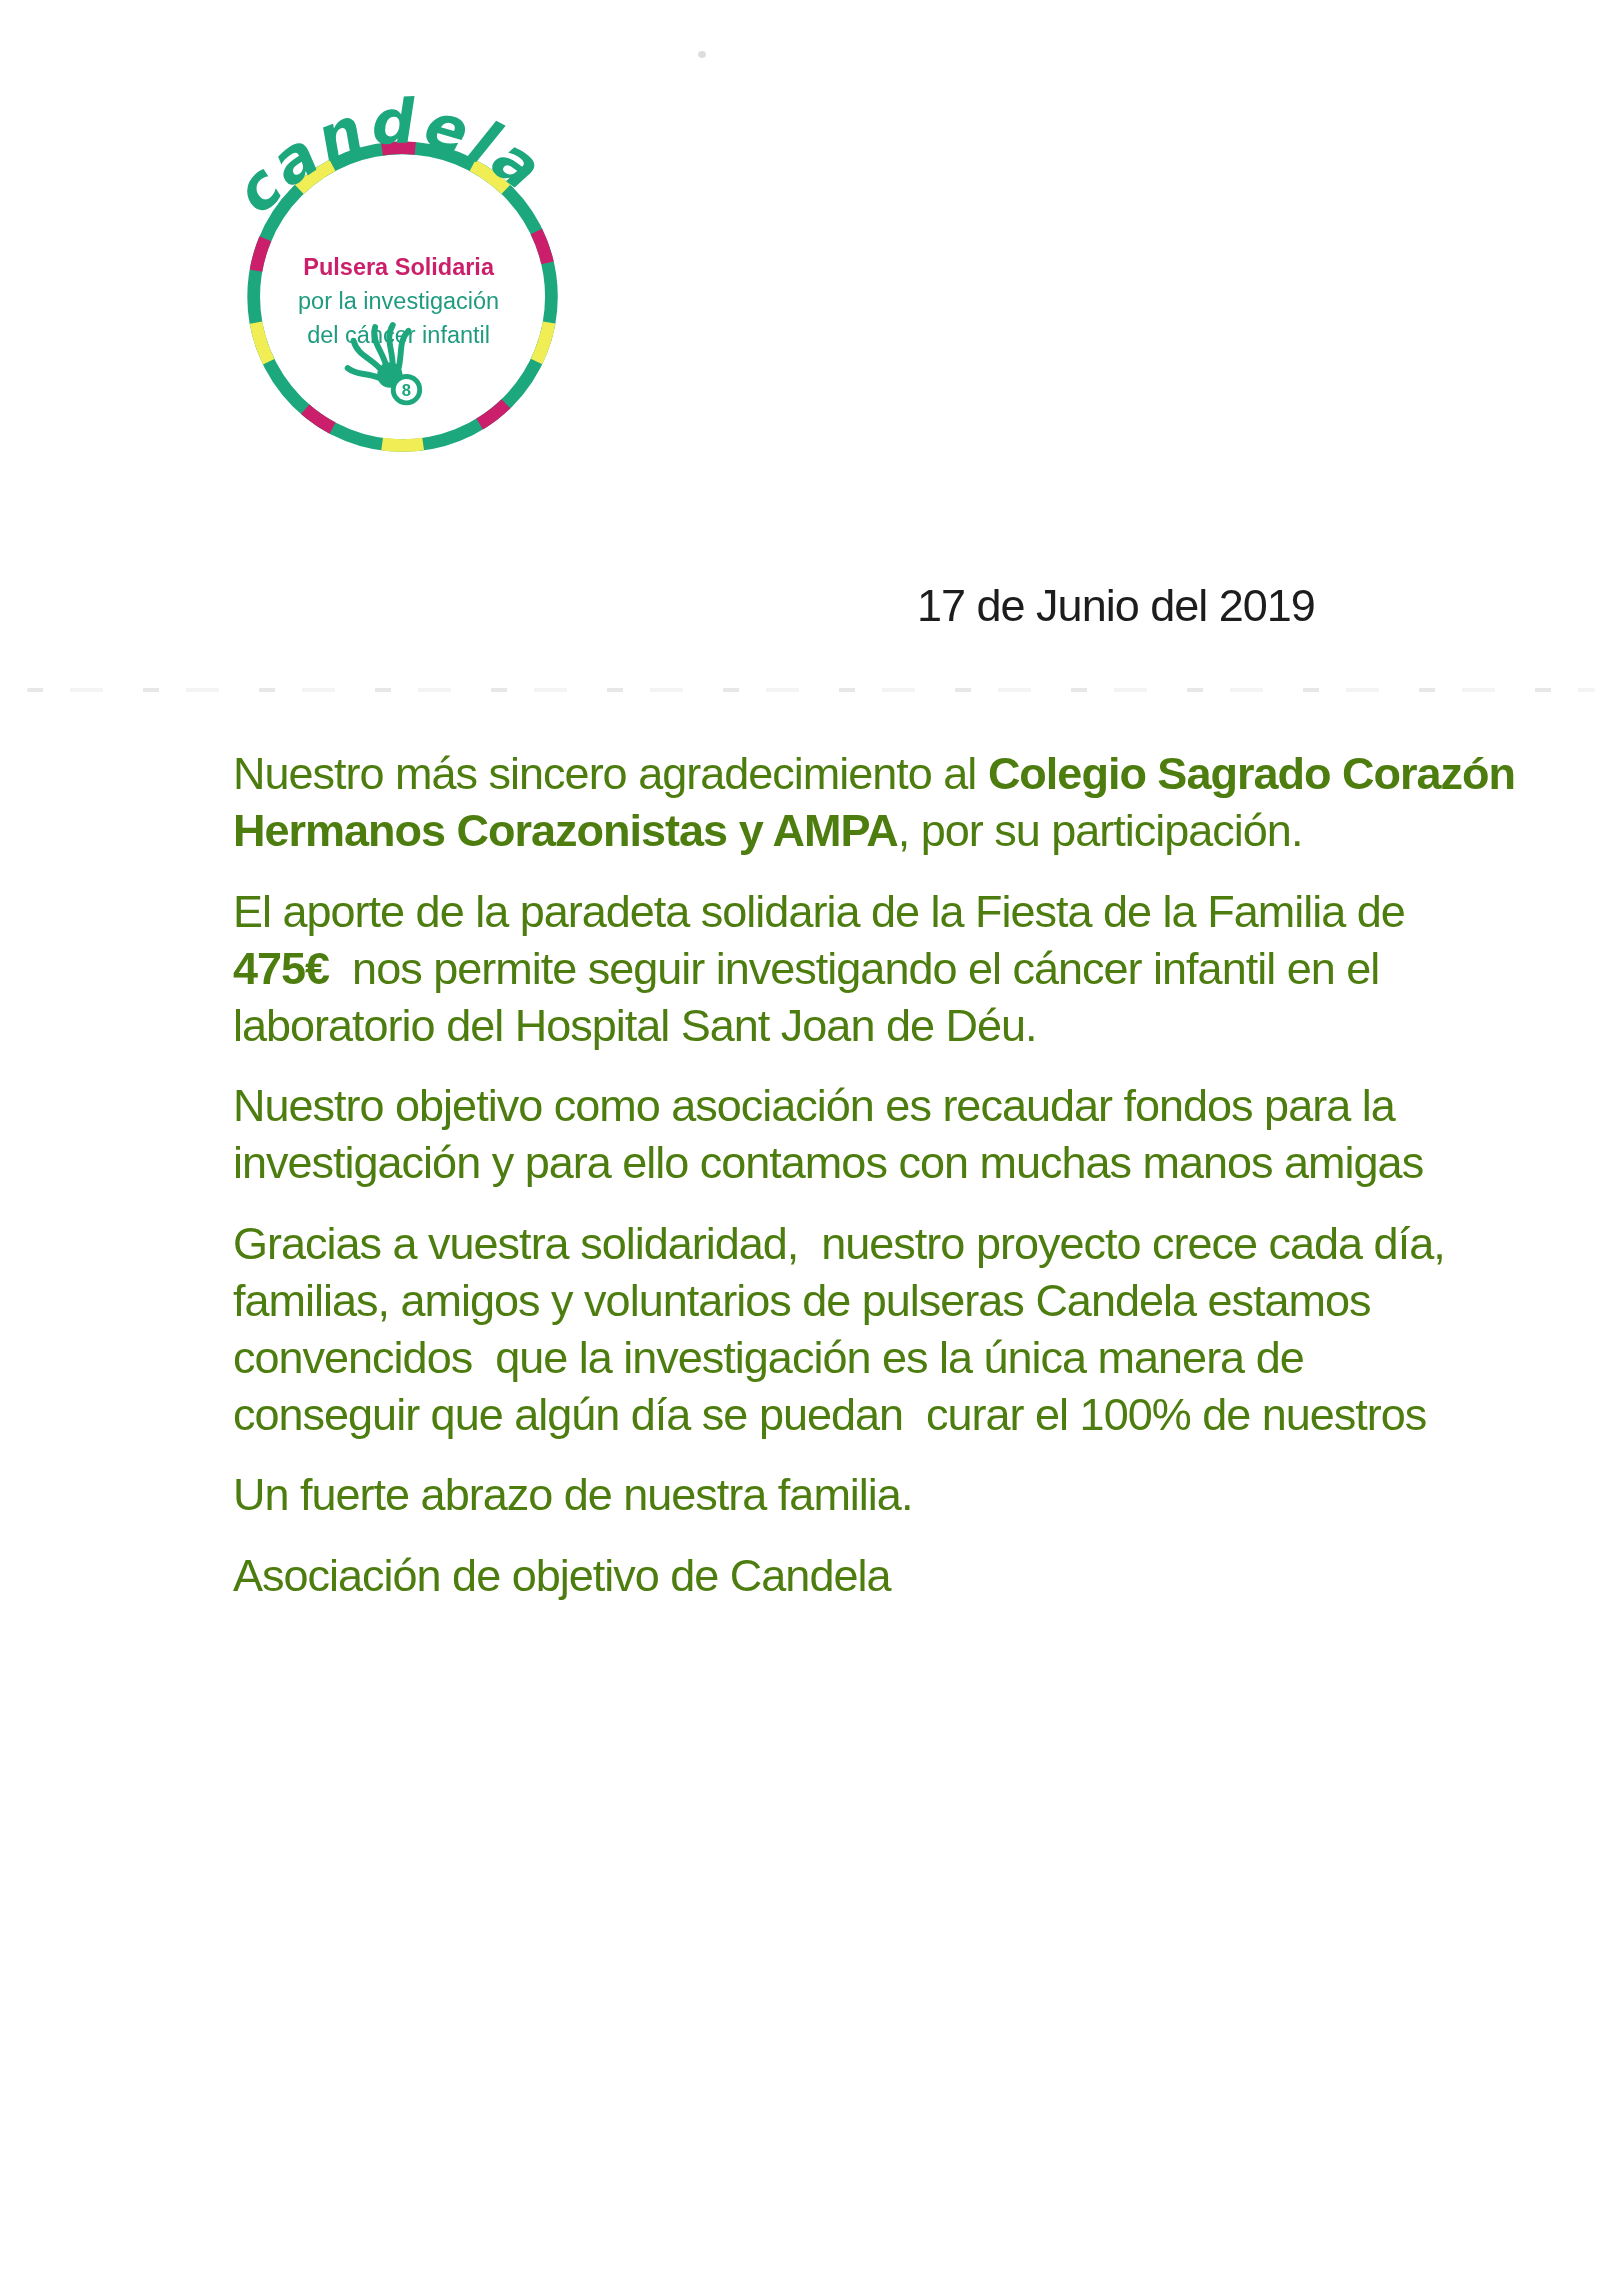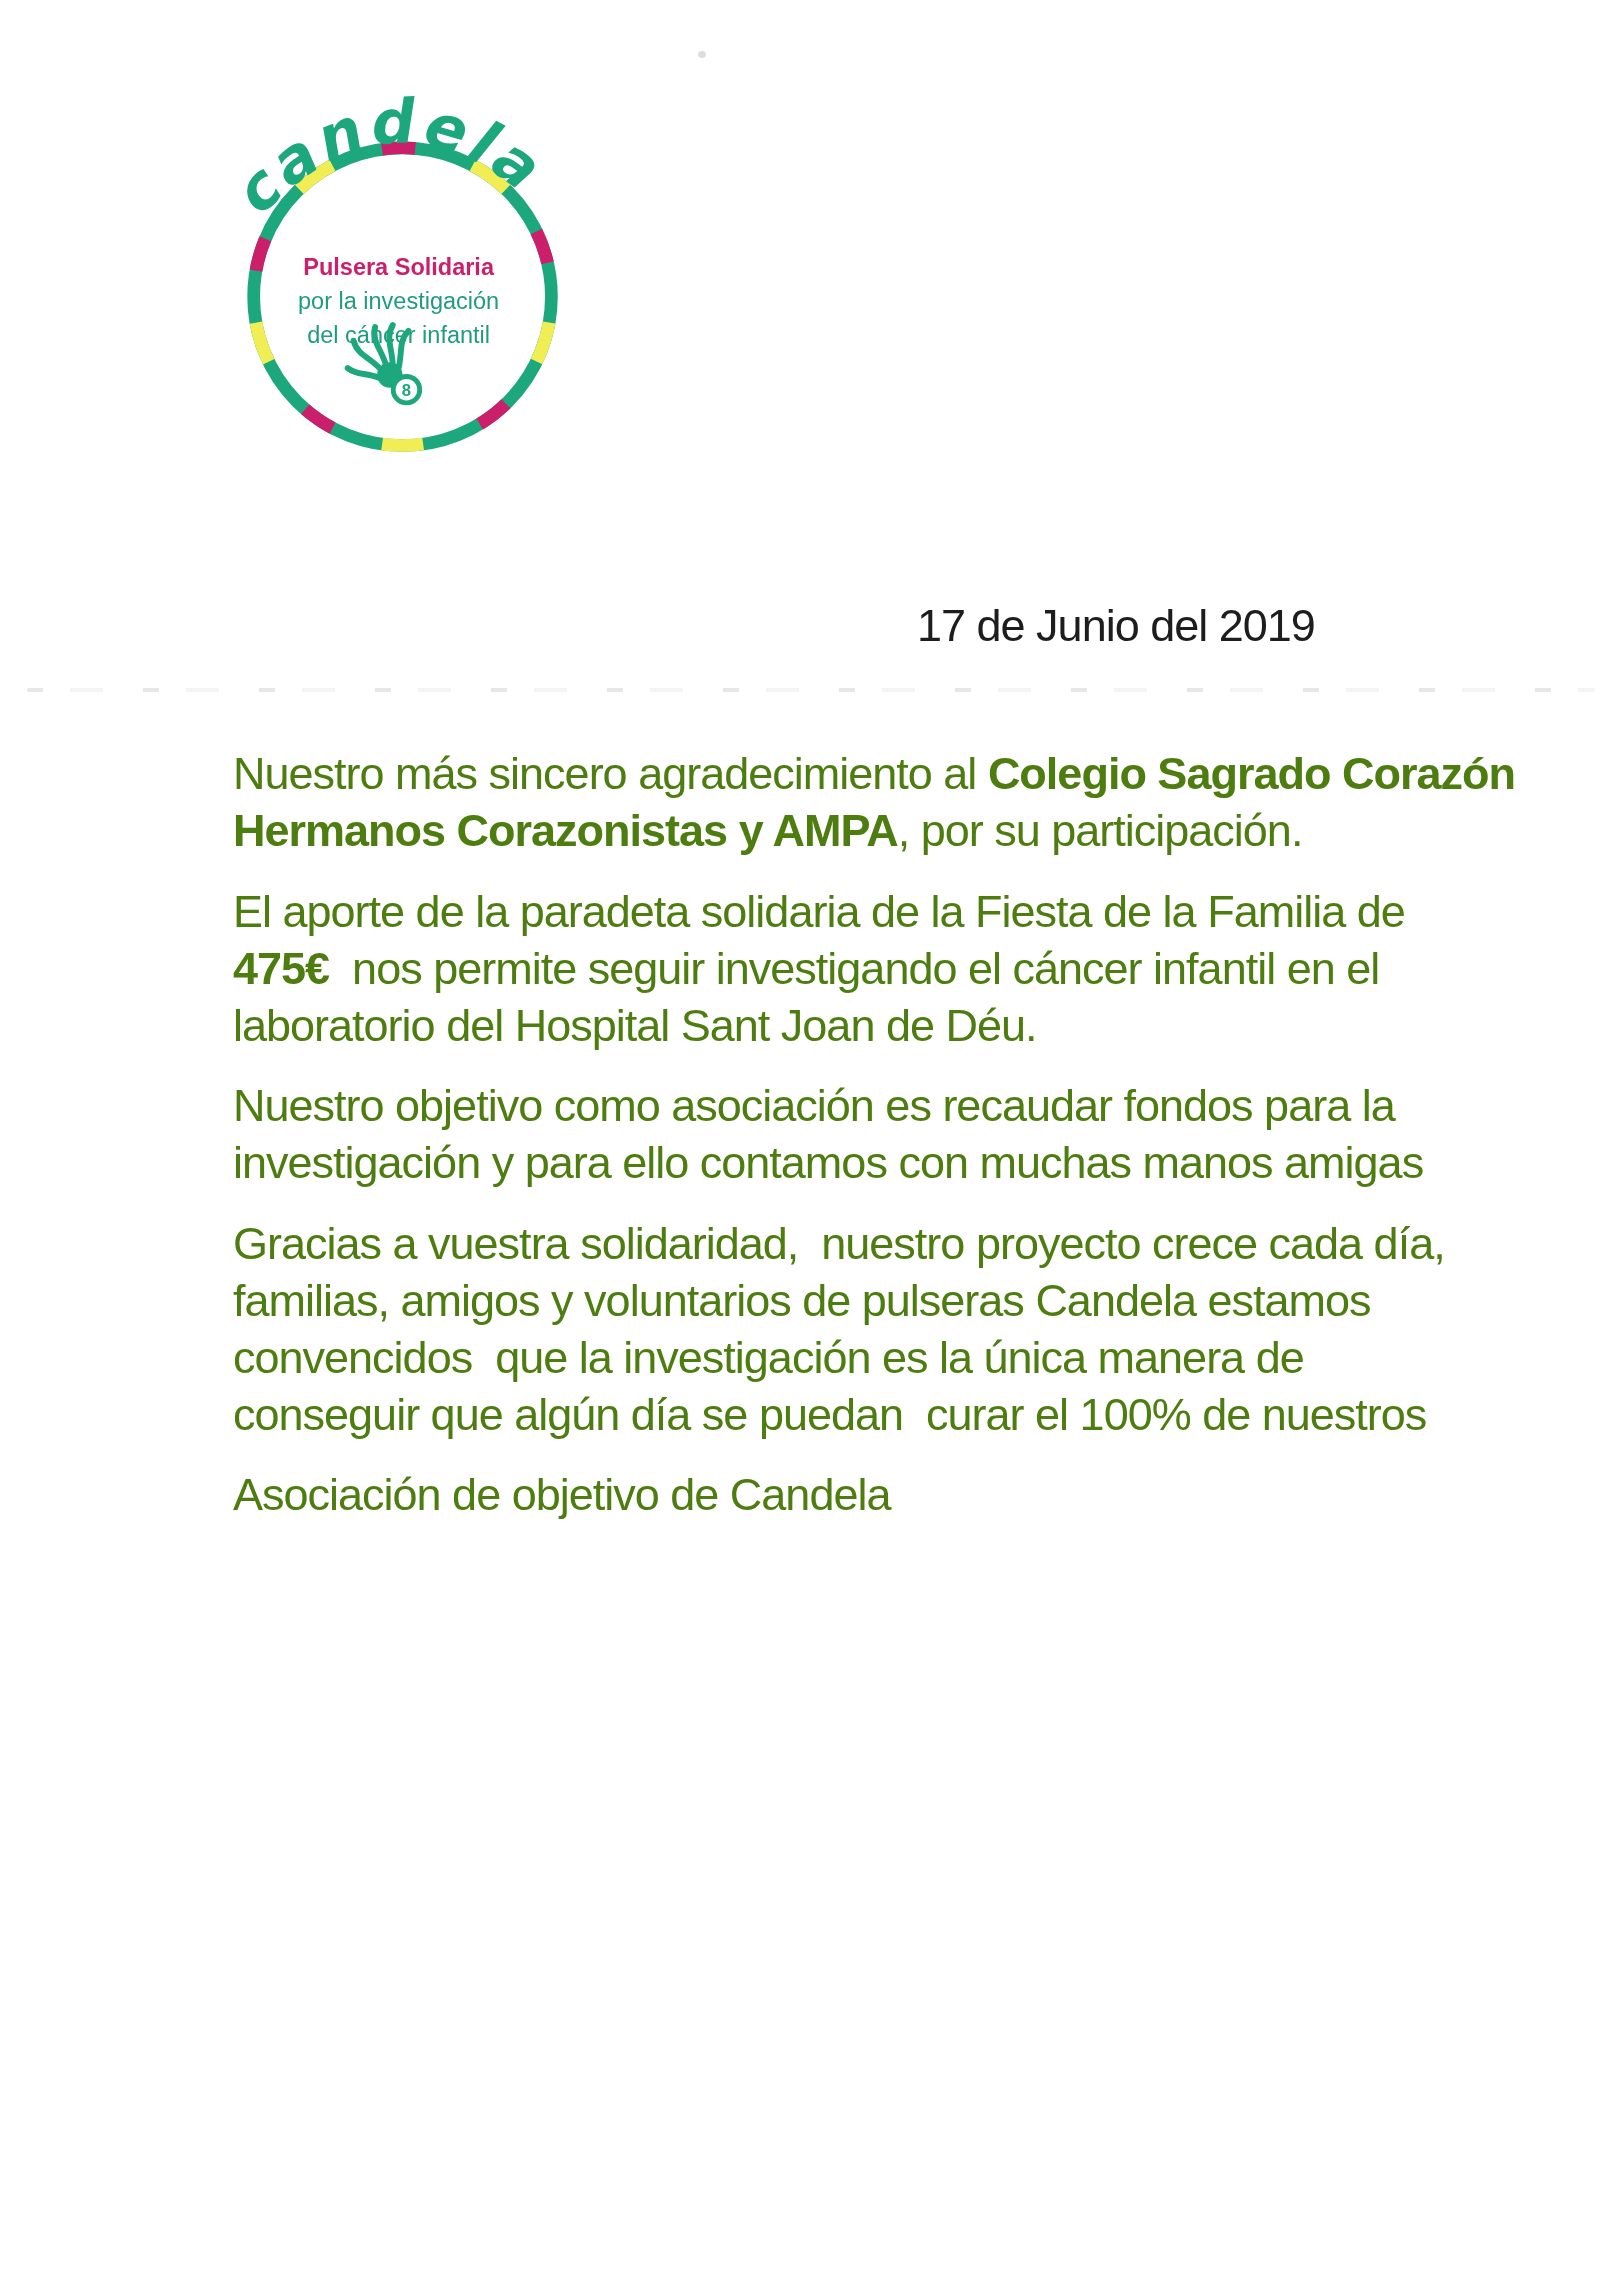--- a/index.html
+++ b/index.html
@@ -20,21 +20,21 @@
     font-style: italic; font-weight: bold;
     font-size: 62px; letter-spacing: 5px;
   }
   .logo .tag-primary { font-weight: bold; font-size: 24px; }
   .logo .tag-secondary { font-size: 24px; }
   .logo .octo-num { font-weight: bold; font-size: 17px; }
 
   
   .date {
     position: absolute; left: 917px; top: 580px;
-    font-size: 45px; letter-spacing: -1px; color: #1d1d1d; margin-top: 20px;
+    font-size: 45px; letter-spacing: -1px; color: #1d1d1d;
   }
 
   
   .crease {
     position: absolute; left: 27.4px; top: 688px; width: 1568px; height: 3.9px;
     background: repeating-linear-gradient(90deg,
       rgba(110,110,110,0.30) 0px, rgba(110,110,110,0.30) 15.7px,
       rgba(0,0,0,0) 15.7px, rgba(0,0,0,0) 43px,
       rgba(120,120,120,0.15) 43px, rgba(120,120,120,0.15) 76px,
       rgba(0,0,0,0) 76px, rgba(0,0,0,0) 116px);
@@ -114,18 +114,21 @@
         <div class="line"><span>Nuestro objetivo como asociación es recaudar fondos para la</span></div>
         <div class="line"><span>investigación y para ello contamos con muchas manos amigas</span></div>
       </div>
       <div class="paragraph">
         <div class="line"><span>Gracias a vuestra solidaridad,  nuestro proyecto crece cada día,</span></div>
         <div class="line"><span>familias, amigos y voluntarios de pulseras Candela estamos</span></div>
         <div class="line"><span>convencidos  que la investigación es la única manera de</span></div>
         <div class="line"><span>conseguir que algún día se puedan  curar el 100% de nuestros</span></div>
       </div>
       <div class="paragraph">
+        <div class="line"><span>Un fuerte abrazo de nuestra familia.</span></div>
+      </div>
+      <div class="paragraph">
         <div class="line"><span>Asociación de objetivo de Candela</span></div>
       </div>
     </div>
 
 </div>
 
 
 </body></html>

